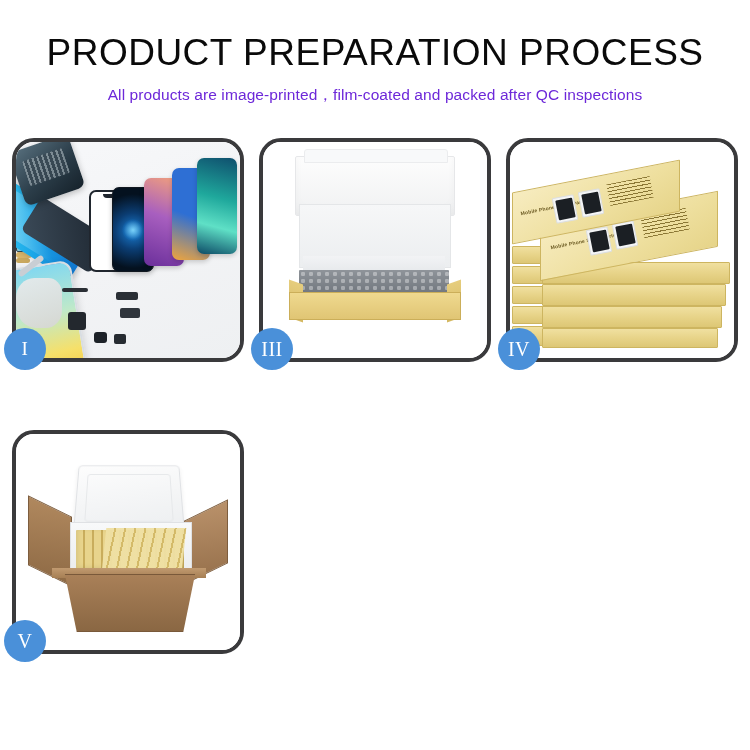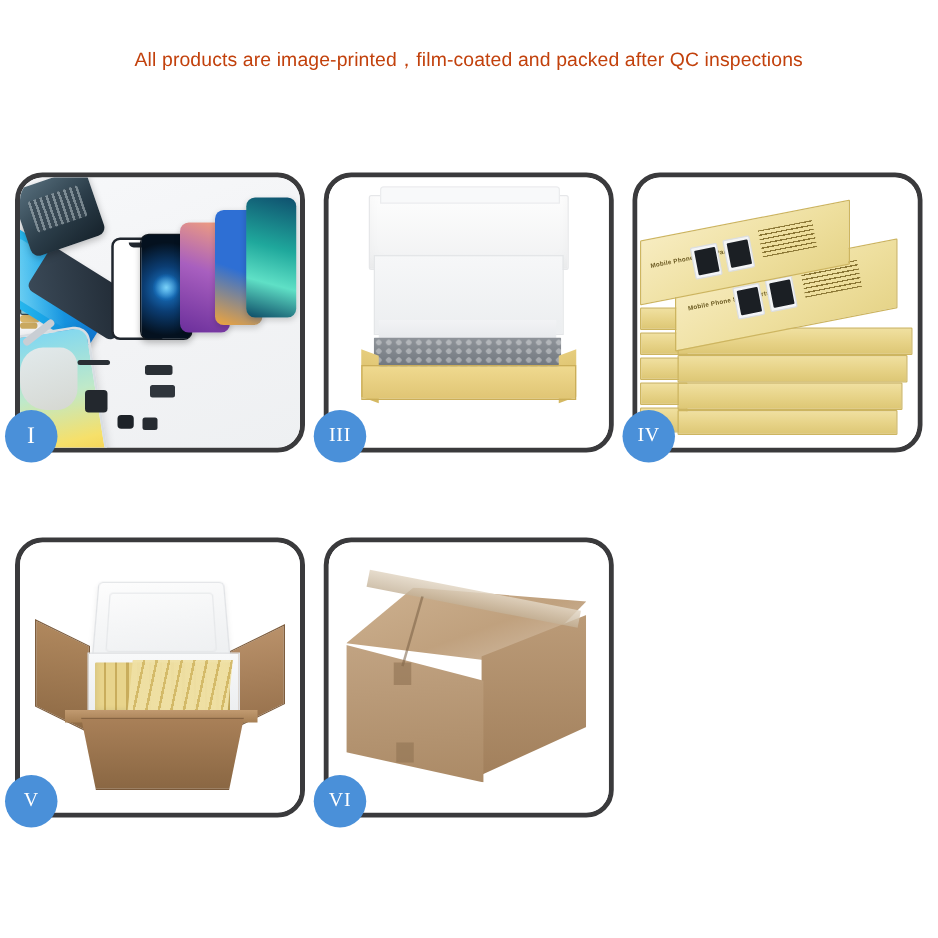--- a/index.html
+++ b/index.html
@@ -19,21 +19,21 @@
     font-weight:400;
     letter-spacing:0.5px;
     color:#0a0a0a;
     line-height:46px;
     white-space:nowrap;
     font-family:"Liberation Sans", sans-serif;
   }
   .subtitle{
     font-size:15.5px;
     font-weight:400;
-    color:#c2410c;
+    color:#6d28d9;
     line-height:22px;
     margin-top:8px;
     letter-spacing:0.1px;
     white-space:nowrap;
   }
 
   
   .grid{
     position:absolute;
     left:12px;top:138px;
@@ -64,21 +64,21 @@
     width:42px;height:42px;
     border-radius:50%;
     background:#4a90d9;
     color:#ffffff;
     display:flex;align-items:center;justify-content:center;
     font-family:"Liberation Serif", serif;
     font-size:19px;
     letter-spacing:0.5px;
     z-index:9;
   }
-  .badge.sm{font-size:16px;}
+  .badge.sm{font-size:20px;}
 
   
   .p1{background:linear-gradient(160deg,#f7f8fa 0%,#f2f3f5 55%,#eef0f2 100%);}
   .ph{position:absolute;border-radius:6px;}
   .ph-a{ 
     left:-4px;top:36px;width:54px;height:104px;
     background:linear-gradient(150deg,#43d7f5 0%,#1aa7e8 45%,#0d63c8 100%);
     transform:rotate(-58deg);
     border-radius:8px;
     box-shadow:0 2px 6px rgba(0,0,0,.22);
@@ -366,20 +366,21 @@
   }
   .c-tab1{position:absolute;left:52px;top:96px;width:14px;height:18px;background:rgba(138,109,78,.55);}
   .c-tab2{position:absolute;left:54px;top:160px;width:14px;height:16px;background:rgba(138,109,78,.5);}
 </style>
 </head>
 <body>
 
 <div class="page">
 
   <div class="header">
+    <div class="title">PRODUCT PREPARATION PROCESS</div>
     <div class="subtitle">All products are image-printed，film-coated and packed after QC inspections</div>
   </div>
 
   <div class="grid">
 
     <div class="panel">
       <div class="panel-inner p1">
         <div class="ph ph-a"></div>
         <div class="ph ph-b"></div>
         <div class="ph ph-c"></div>
@@ -461,27 +462,15 @@
         <div class="foam-lid"></div>
         <div class="foam-body"></div>
         <div class="gold-rows"></div>
         <div class="gold-rows2"></div>
         <div class="carton-lip"></div>
         <div class="carton-front"></div>
       </div>
       <div class="badge sm">V</div>
     </div>
 
-    <div class="panel">
-      <div class="panel-inner p6">
-        <div class="c-top"></div>
-        <div class="c-side"></div>
-        <div class="c-front"></div>
-        <div class="c-tape"></div>
-        <div class="c-seam"></div>
-        <div class="c-tab1"></div>
-        <div class="c-tab2"></div>
-      </div>
-      <div class="badge sm">VI</div>
-    </div>
 
   </div>
 </div>
 
 </body></html>

